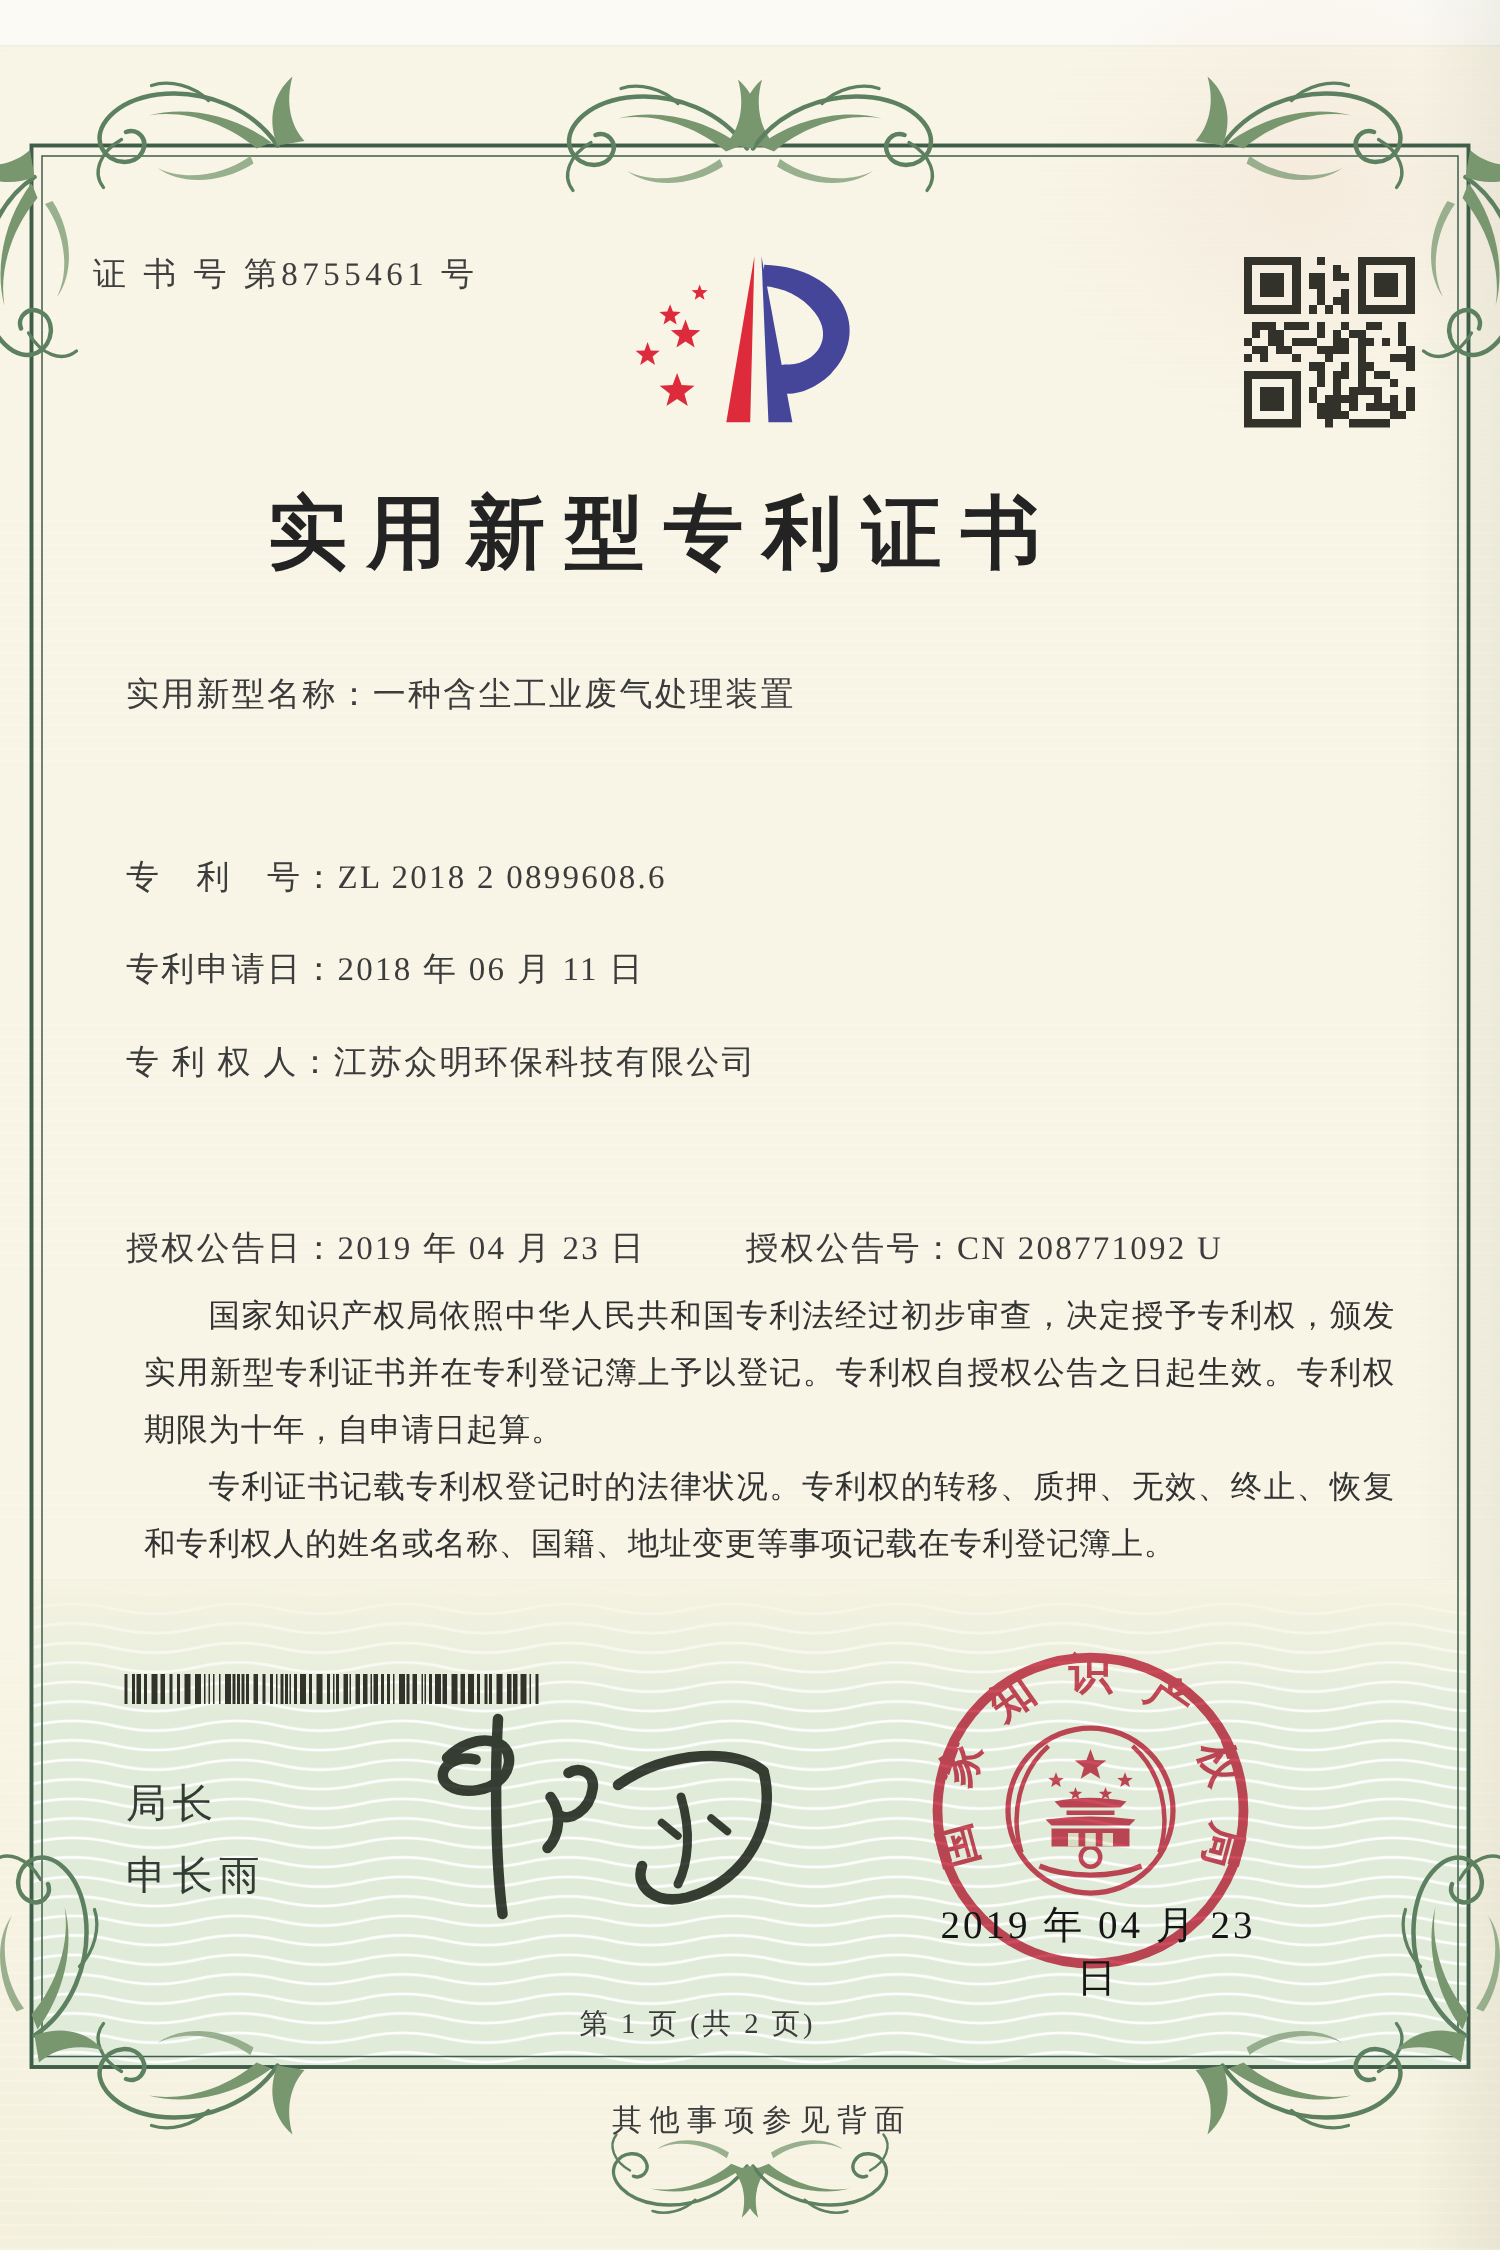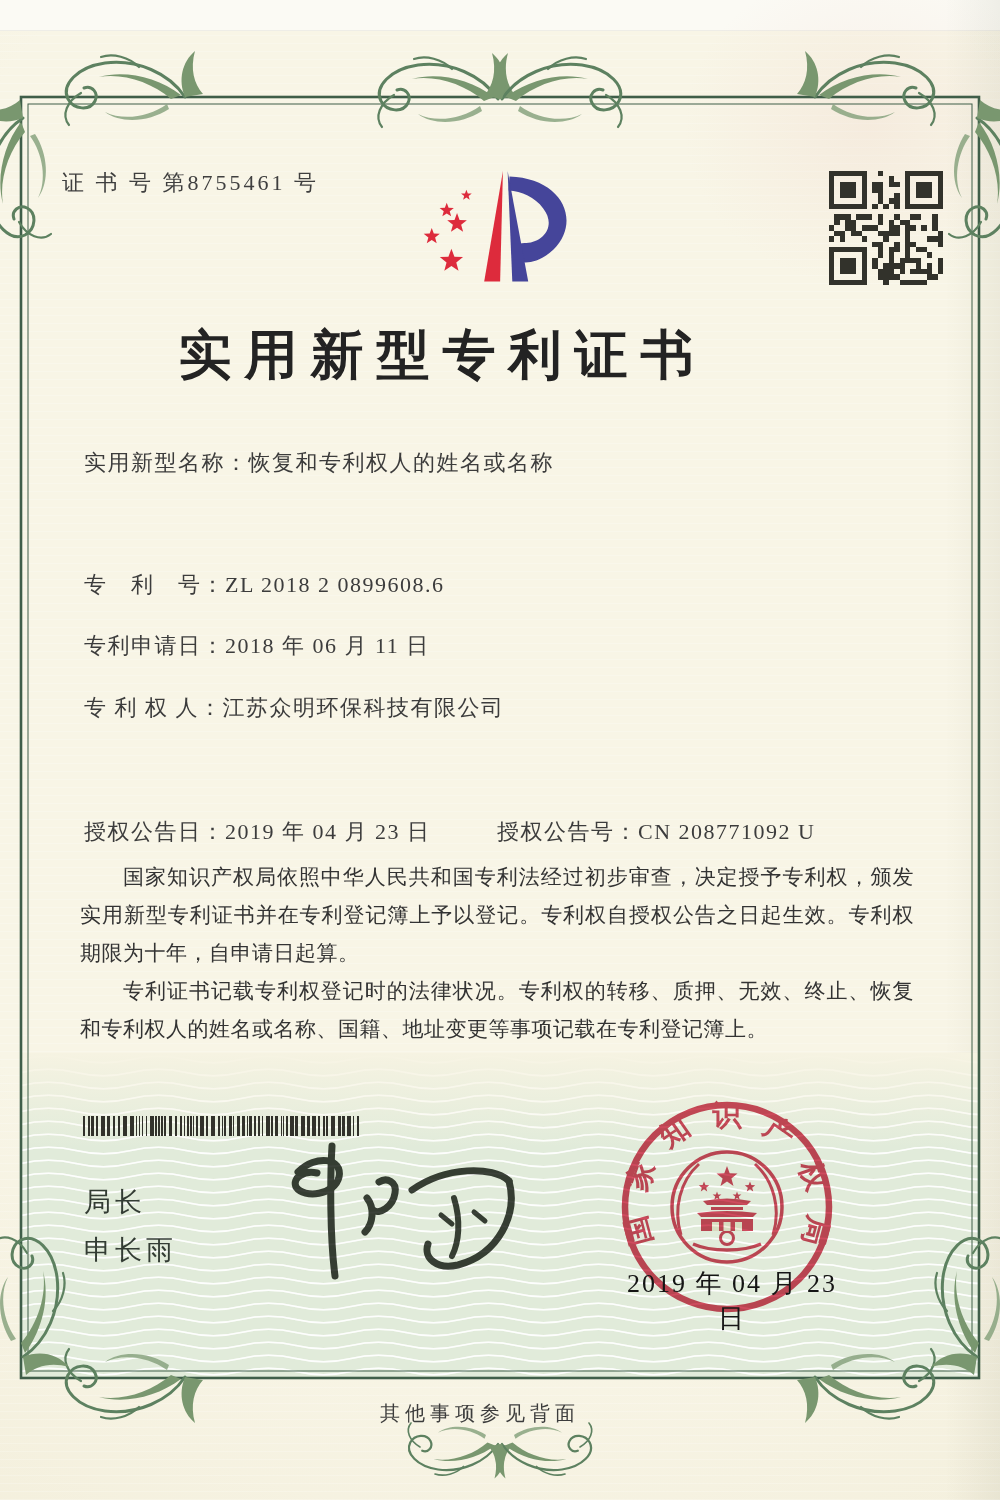--- a/index.html
+++ b/index.html
@@ -15,32 +15,32 @@
   .crease{right:0;top:0;width:55px;height:1500px;pointer-events:none;
     background:linear-gradient(90deg,rgba(0,0,0,0),rgba(80,80,55,.07));}
   .cert-no{left:62px;top:168px;font-size:22px;letter-spacing:3px;color:#3f3f3f;}
   .logo{left:413px;top:163px;}
   .qr{left:828px;top:171px;}
   .title{left:0;top:320px;width:872px;text-align:center;font-size:53px;font-weight:700;
     color:#232323;letter-spacing:13px;text-indent:13px;}
   .frow{position:absolute;left:84px;white-space:nowrap;font-size:22px;letter-spacing:1.5px;color:#3c3c3c;}
   .r0{top:448px}.r1{top:509px}.r2{top:570px}.r3{top:631px}.r4{top:693px}.r5{top:754px}.r6{top:817px}
   .grant-right{position:absolute;left:413px;top:0;}
-  .paras{left:80px;top:858px;width:834px;}
+  .paras{left:96px;top:858px;width:834px;}
   .paras p{margin:0;font-size:21px;line-height:38px;text-align:justify;text-indent:43px;
     letter-spacing:.5px;color:#333;}
   .wave{left:21px;top:1053px;}
   .bars{left:82px;top:1116px;}
   .director{left:84px;top:1178px;font-size:27px;color:#333c34;letter-spacing:4px;line-height:48px;}
   .sig{left:246px;top:1136px;mix-blend-mode:multiply;}
   .seal{left:616px;top:1096px;mix-blend-mode:multiply;opacity:.95;}
   .seal-date{left:612px;top:1266px;width:240px;text-align:center;font-size:26px;
     letter-spacing:2px;color:#151515;}
   .page-info{left:0;top:1336px;width:930px;text-align:center;font-size:19px;color:#3a3a3a;letter-spacing:2px;}
-  .back-note{left:0;top:1400px;width:960px;text-align:center;font-size:20px;color:#3c3c3c;letter-spacing:5px;}
+  .back-note{left:0;top:1400px;width:960px;text-align:center;font-size:20px;color:#3c3c3c;letter-spacing:5px;padding-left:28px;}
   .border-svg{left:0;top:0;pointer-events:none;}
 </style>
 </head>
 <body>
 
 <div class="page">
 
   <div class="abs top-strip"></div>
   <div class="abs tint"></div>
   <div class="abs crease"></div>
@@ -438,21 +438,21 @@
         <rect x="15" y="20" width="1" height="1"></rect>
         <rect x="16" y="20" width="1" height="1"></rect>
         <rect x="17" y="20" width="1" height="1"></rect>
       </g>
   </svg>
 
   <div class="abs cert-no">证 书 号 第8755461 号</div>
   <div class="abs title">实用新型专利证书</div>
 
   <div class="abs frow r0">
-    <span>实用新型名称：</span><span>恢复和专利权人的姓名或名称</span>
+    <span>实用新型名称：</span><span>一种含尘工业废气处理装置</span>
   </div>
   <div class="abs frow r2">
     <span>专　利　号：</span><span>ZL 2018 2 0899608.6</span>
   </div>
   <div class="abs frow r3">
     <span>专利申请日：</span><span>2018 年 06 月 11 日</span>
   </div>
   <div class="abs frow r4">
     <span>专 利 权 人：</span><span>江苏众明环保科技有限公司</span>
   </div>
@@ -467,15 +467,16 @@
     <p>国家知识产权局依照中华人民共和国专利法经过初步审查，决定授予专利权，颁发实用新型专利证书并在专利登记簿上予以登记。专利权自授权公告之日起生效。专利权期限为十年，自申请日起算。</p>
     <p>专利证书记载专利权登记时的法律状况。专利权的转移、质押、无效、终止、恢复和专利权人的姓名或名称、国籍、地址变更等事项记载在专利登记簿上。</p>
   </div>
 
   <div class="abs director">
     <div>局长</div>
     <div>申长雨</div>
   </div>
 
   <div class="abs seal-date">2019 年 04 月 23 日</div>
+  <div class="abs page-info">第 1 页 (共 2 页)</div>
   <div class="abs back-note">其他事项参见背面</div>
 
 </div>
 
 </body></html>

